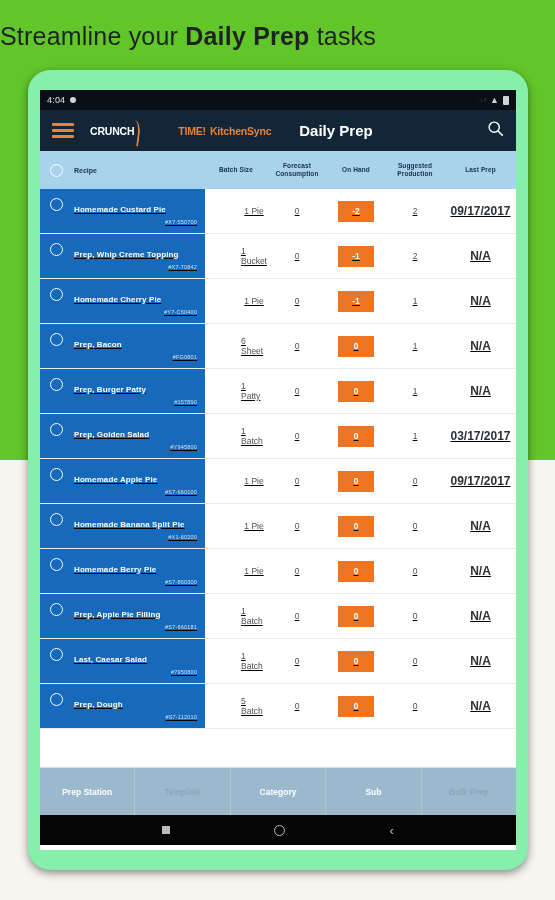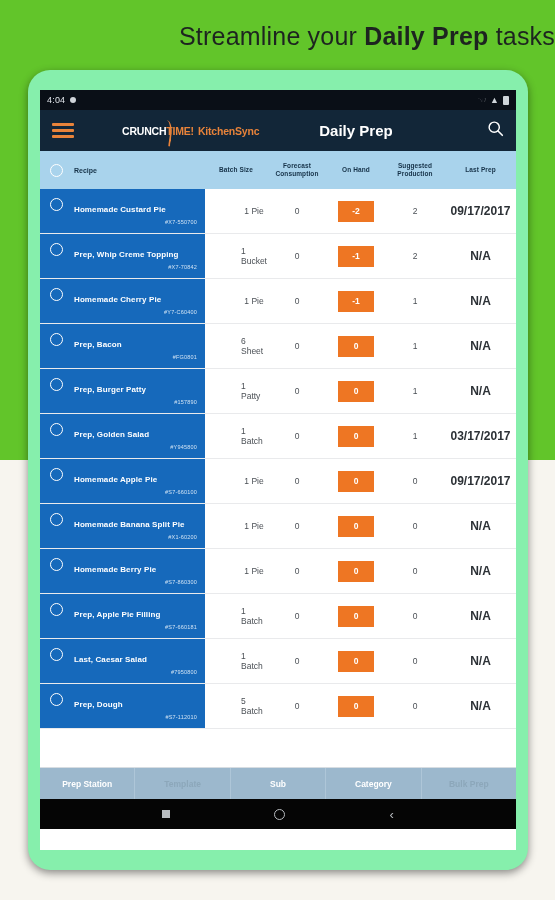--- a/index.html
+++ b/index.html
@@ -11,21 +11,21 @@
     overflow:hidden;
   }
 
   
   #promo-banner{
     position:absolute; left:0; top:0; width:555px; height:460px;
     background:#62c52a;
   }
   #promo-headline{
     position:absolute; left:0; top:22px; width:555px;
-    text-align:right;
+    text-align:left;
     font-size:25px; color:#1d2420; letter-spacing:.2px;
     white-space:nowrap;
   }
   #promo-headline b{ font-weight:bold; }
   #promo-sub-bg{
     position:absolute; left:0; top:460px; width:555px; height:440px;
     background:#f7f5ef;
   }
 
   
@@ -57,34 +57,34 @@
   }
   #status-right{ margin-left:auto; display:flex; align-items:center; gap:4px; }
   .sb-glyph{ font-size:9px; color:#cfd4d9; line-height:1; }
   .sb-batt{
     width:6px; height:9px; background:#cfd4d9; border-radius:1px;
   }
 
   
   #app-bar{
     height:41px; background:#122638;
-    display:flex; align-items:center; padding:12px 12px;gap:32px;
+    display:flex; align-items:center; padding:12px 12px;
   }
   #hamburger-icon{ width:22px; cursor:pointer; }
   #hamburger-icon span{
     display:block; height:2.5px; background:#e8833a; margin:3.5px 0; border-radius:1px;
   }
   #brand-logo{
     margin-left:16px; position:relative;
     display:flex; align-items:center;
     font-size:10.5px; font-weight:bold; letter-spacing:-.2px;
     white-space:nowrap;
   }
   #brand-crunch{ color:#ffffff; }
-  #brand-time{ color:#e8833a; }
+  #brand-time{ color:#e8833a;margin-left:44px; }
   #brand-kitchensync{ color:#e8833a; margin-left:4px; }
   #brand-swoosh{
     position:absolute; left:38px; top:-5px;
     width:12px; height:26px;
     border-right:2px solid #e8833a;
     border-radius:0 60% 0 60%;
     transform:rotate(8deg);
     pointer-events:none;
   }
   #app-title{
@@ -115,20 +115,21 @@
     width:13px; height:13px; border:1.6px solid #ffffff; border-radius:50%;
     flex:0 0 auto;
   }
   #head-radio{ border-color:#ffffff; }
   #head-recipe-label{ margin-left:11px; font-size:7px; font-weight:bold; }
 
   .table-row{
     display:flex; align-items:stretch;
     min-height:45px;
     border-bottom:1px solid #e9eaec;
+    text-decoration:underline;
   }
   .cell-recipe{
     width:165px; background:#1669bb; color:#ffffff;
     display:flex; align-items:flex-start; padding:9px 8px 6px 10px;
     position:relative;
   }
   .recipe-text{ margin-left:11px; flex:1; }
   .recipe-name{
     font-size:8px; font-weight:bold; line-height:1.35; letter-spacing:.1px;
   }
@@ -150,21 +151,21 @@
     background:#ee7623; color:#ffffff;
     width:36px; height:21px;
     display:flex; align-items:center; justify-content:center;
     font-size:8.5px; font-weight:bold;
   }
 
   #table-filler{ background:#ffffff; height:38px; }
 
   
   #bottom-tabs{
-    display:flex; height:32px; background:#9cb8cd;
+    display:flex; height:48px; background:#9cb8cd;
     border-top:1px solid #d7dde2;
   }
   .tab{
     flex:1; display:flex; align-items:center; justify-content:center;
     font-size:8.5px; font-weight:bold; color:#ffffff;
     border-right:1px solid #aec6d8;
     cursor:pointer;
   }
   .tab:last-child{ border-right:none; }
   .tab.disabled{ color:#8ca7ba; cursor:default; }
@@ -406,22 +407,22 @@
             <div class="cell-val suggest">0</div>
             <div class="cell-val lastprep">N/A</div>
           </div>
         </div>
       <div id="table-filler"></div>
     </div>
 
     <div id="bottom-tabs">
         <div class="tab">Prep Station</div>
         <div class="tab disabled">Template</div>
+        <div class="tab">Category</div>
         <div class="tab">Sub</div>
-        <div class="tab">Category</div>
         <div class="tab disabled">Bulk Prep</div>
       </div>
 
     <div id="nav-bar">
       <div id="nav-recents"></div>
       <div id="nav-home"></div>
       <div id="nav-back">‹</div>
     </div>
 
   </div>

